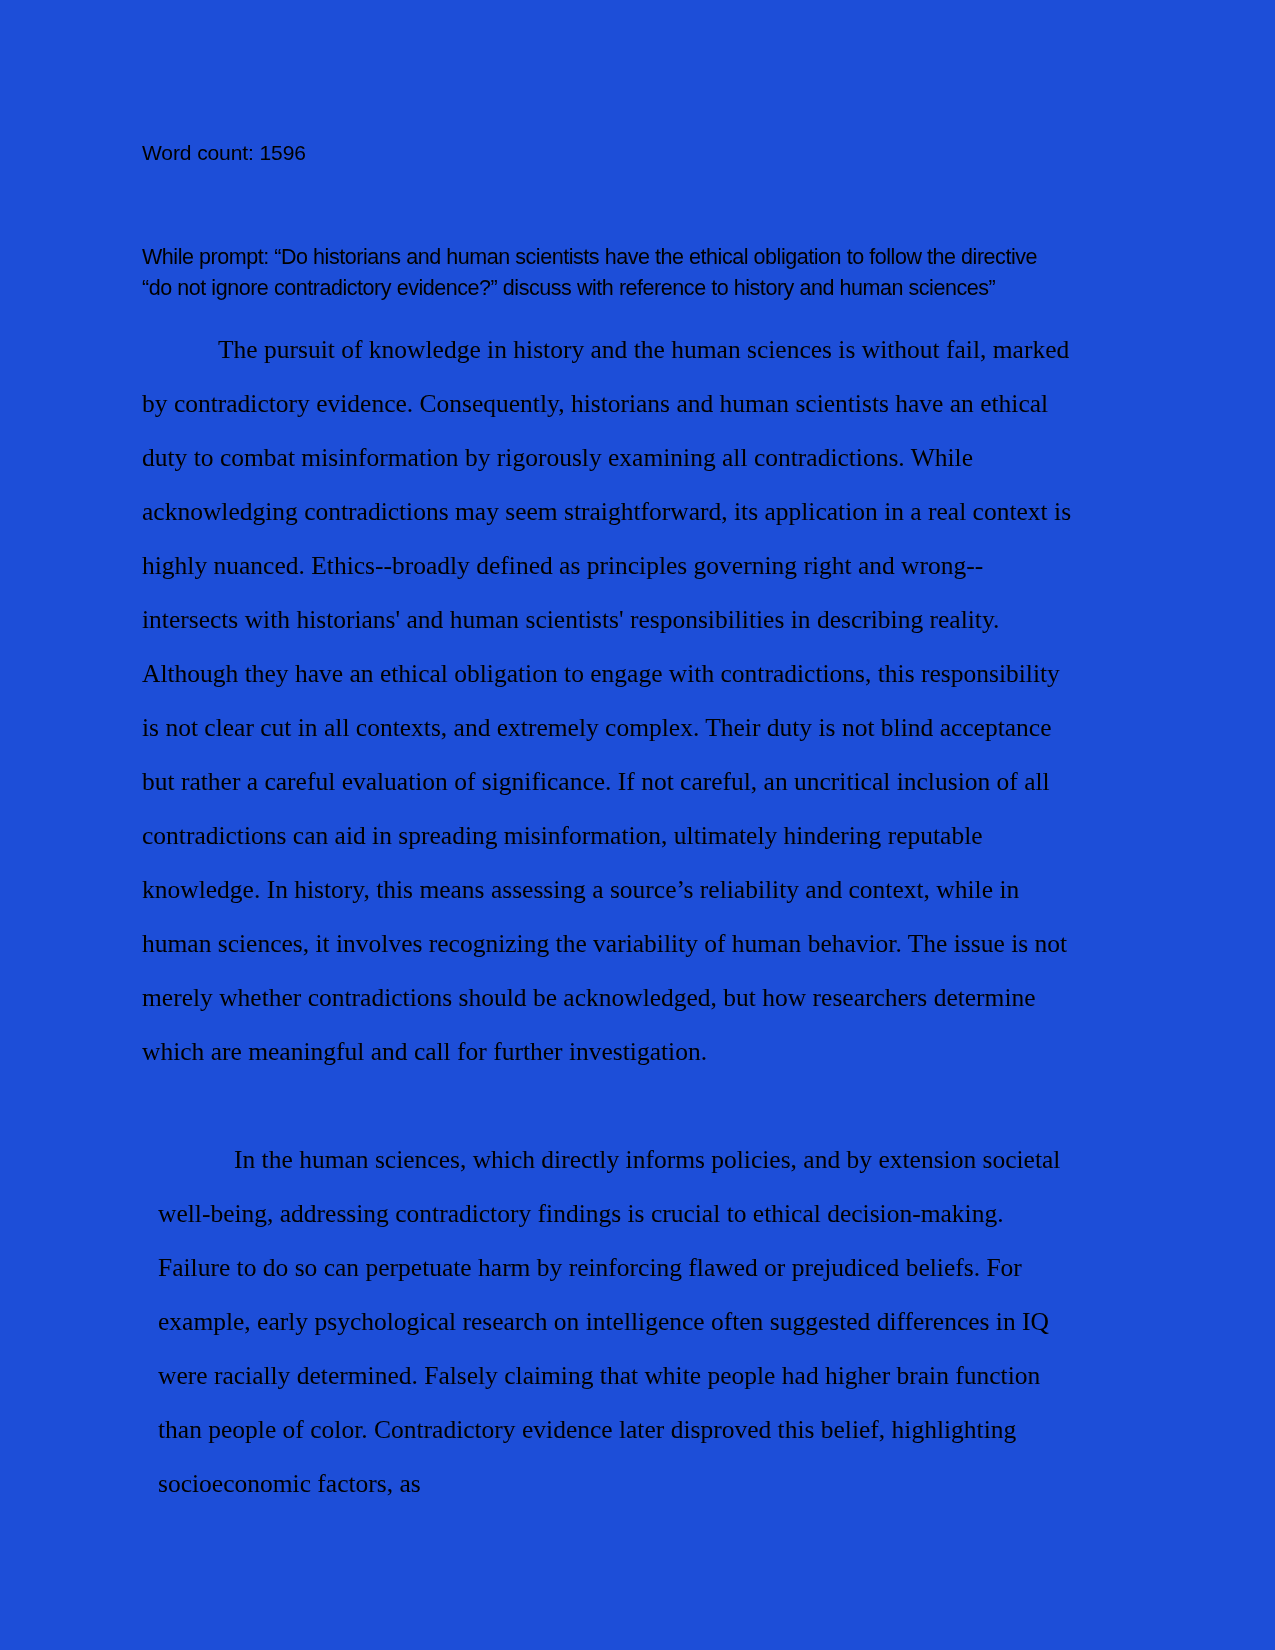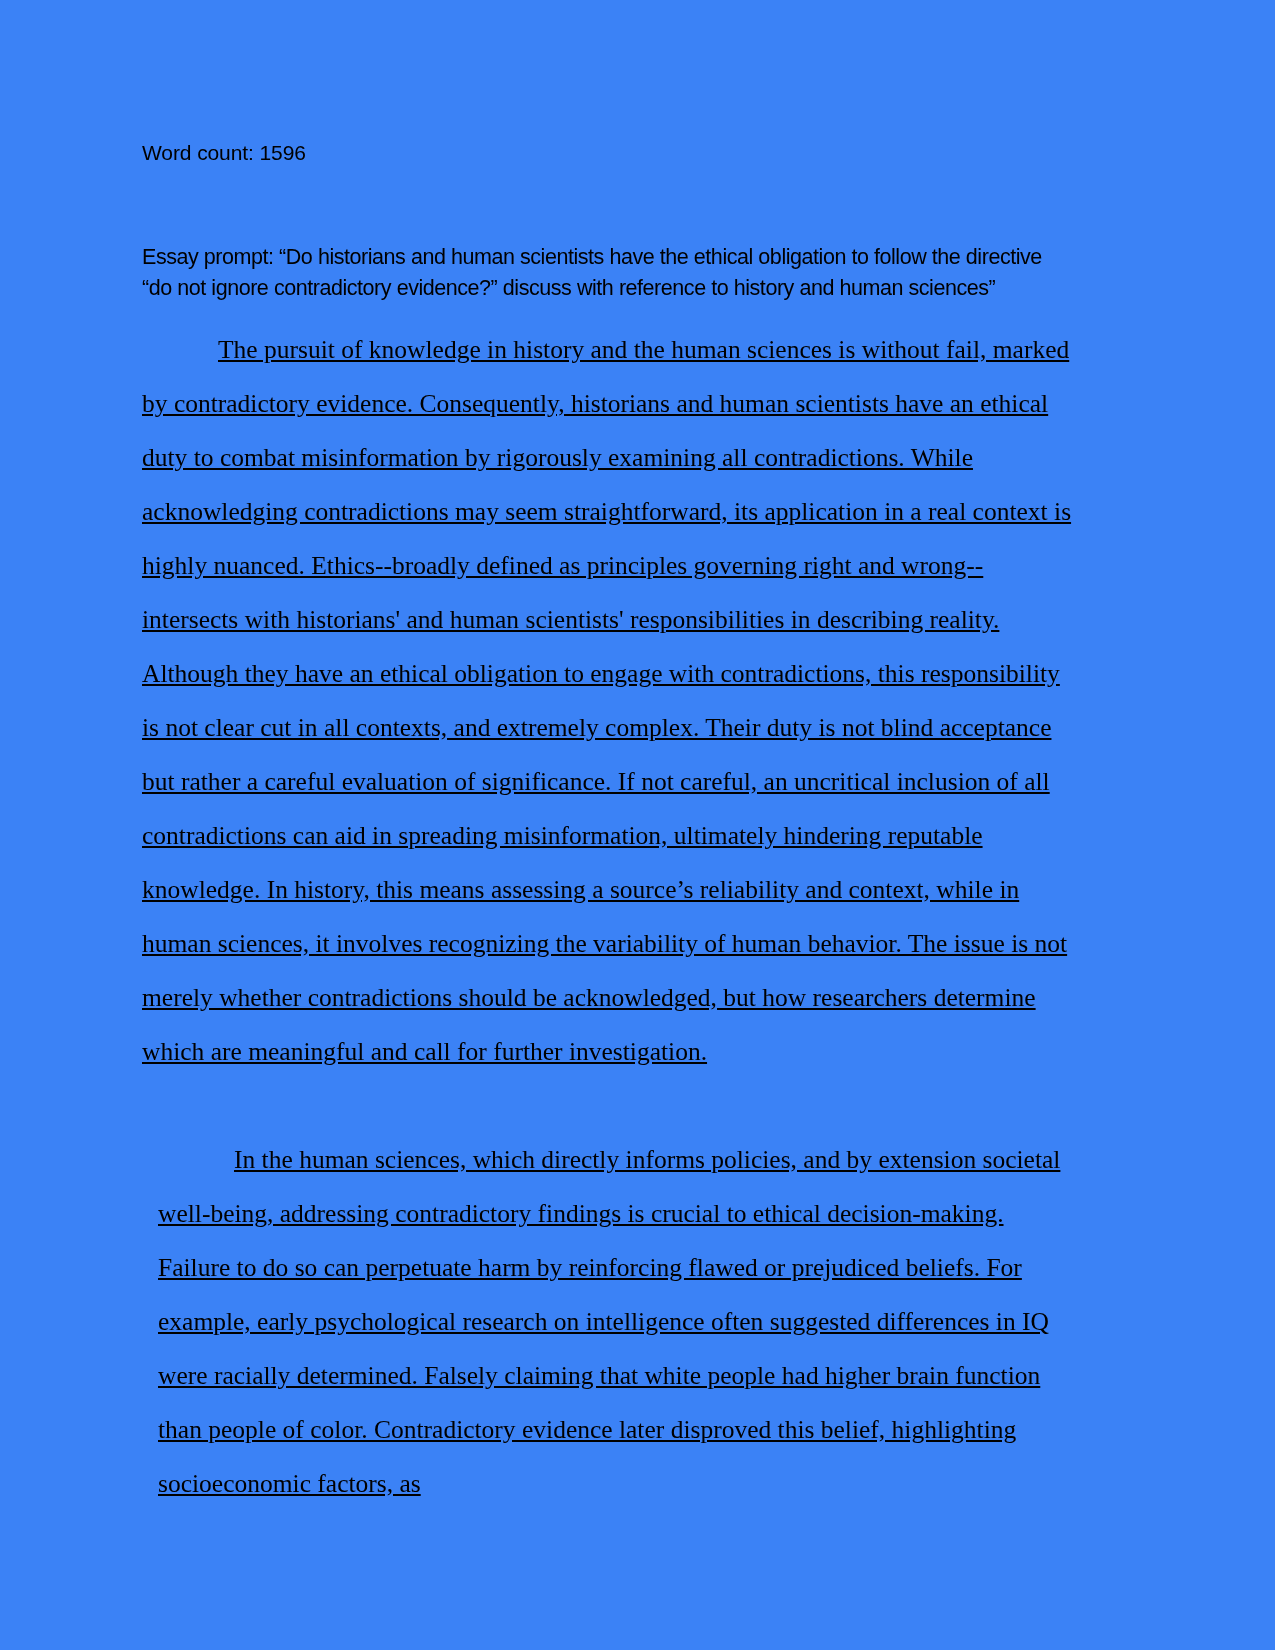--- a/index.html
+++ b/index.html
@@ -4,21 +4,21 @@
 <style>
   html, body {
     margin: 0;
     padding: 0;
     background: #ffffff;
   }
   .page {
     position: relative;
     width: 1275px;
     height: 1650px;
-    background: #3b82f6;
+    background: #1d4ed8;
     overflow: hidden;
     box-sizing: border-box;
   }
   .content {
     position: absolute;
     left: 142px;
     top: 138px;
     width: 925px;
   }
 
@@ -42,40 +42,39 @@
 
   
   .body-copy {
     margin-top: 19px;
     font-family: "Liberation Serif", "DejaVu Serif", serif;
     font-size: 25.5px;
     line-height: 54px;
     color: #000000;
     text-align: left;
     width: 930px;
-    text-decoration: underline;
   }
   .body-copy p {
     margin: 0;
     text-indent: 76px;
   }
   .body-copy p + p {
     margin-top: 54px;
     margin-left: 16px;
   }
 </style>
 </head>
 <body>
 
 <div class="page">
   <div class="content">
 
     <div class="meta-line">Word count: 1596</div>
 
-    <div class="prompt-block">Essay prompt: “Do historians and human scientists have the ethical obligation to follow the directive “do not ignore contradictory evidence?” discuss with reference to history and human sciences”</div>
+    <div class="prompt-block">While prompt: “Do historians and human scientists have the ethical obligation to follow the directive “do not ignore contradictory evidence?” discuss with reference to history and human sciences”</div>
 
     <div class="body-copy">
       <p>The pursuit of knowledge in history and the human sciences is without fail, marked by contradictory evidence. Consequently, historians and human scientists have an ethical duty to combat misinformation by rigorously examining all contradictions. While acknowledging contradictions may seem straightforward, its application in a real context is highly nuanced. Ethics--broadly defined as principles governing right and wrong-- intersects with historians' and human scientists' responsibilities in describing reality. Although they have an ethical obligation to engage with contradictions, this responsibility is not clear cut in all contexts, and extremely complex. Their duty is not blind acceptance but rather a careful evaluation of significance. If not careful, an uncritical inclusion of all contradictions can aid in spreading misinformation, ultimately hindering reputable knowledge. In history, this means assessing a source’s reliability and context, while in human sciences, it involves recognizing the variability of human behavior. The issue is not merely whether contradictions should be acknowledged, but how researchers determine which are meaningful and call for further investigation.</p>
       <p>In the human sciences, which directly informs policies, and by extension societal well-being, addressing contradictory findings is crucial to ethical decision-making. Failure to do so can perpetuate harm by reinforcing flawed or prejudiced beliefs. For example, early psychological research on intelligence often suggested differences in IQ were racially determined. Falsely claiming that white people had higher brain function than people of color. Contradictory evidence later disproved this belief, highlighting socioeconomic factors, as</p>
     </div>
 
   </div>
 </div>
 
 </body></html>

